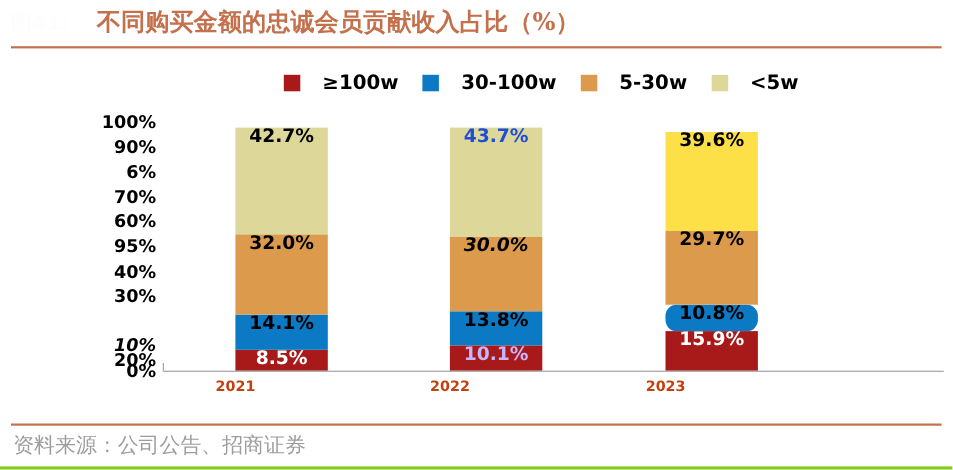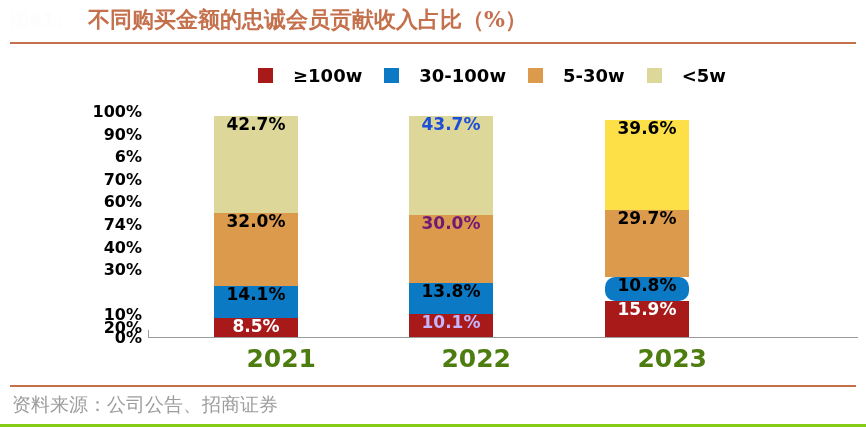--- a/index.html
+++ b/index.html
@@ -146,24 +146,24 @@
   .seg-label {
     font-size: 17px;
     font-weight: bold;
     font-family: "DejaVu Sans", sans-serif;
     white-space: nowrap;
     line-height: 1;
   }
   .xtick {
     position: absolute;
     top: 344px;
-    text-align: right;
-    font-size: 25px;
-    font-weight: bold;
-    color: #4d7c0f;
+    text-align: left;
+    font-size: 13px;
+    font-weight: bold;
+    color: #c2410c;
     font-family: "DejaVu Sans", sans-serif;
     white-space: nowrap;
   }
 
   
   #footer-rule {
     position: absolute;
     left: 10px;
     top: 385px;
     width: 846px;
@@ -209,25 +209,25 @@
         <span class="legend-label">&lt;5w</span>
       </div>
     </div>
 
   <div id="ylabels">
       <div class="ytick" style="top: 0px;">100%</div>
       <div class="ytick" style="top: 22.6px;">90%</div>
       <div class="ytick" style="top: 45.2px;">6%</div>
       <div class="ytick" style="top: 67.8px;">70%</div>
       <div class="ytick" style="top: 90.4px;">60%</div>
-      <div class="ytick" style="top: 113px;">74%</div>
+      <div class="ytick" style="top: 113px;">95%</div>
       <div class="ytick" style="top: 135.6px;">40%</div>
       <div class="ytick" style="top: 158.2px;">30%</div>
       <div class="ytick" style="top: 180px; margin-top: 36px;">20%</div>
-      <div class="ytick" style="top: 203.4px;">10%</div>
+      <div class="ytick" style="top: 203.4px; font-style: italic;">10%</div>
       <div class="ytick" style="top: 226px;">0%</div>
     </div>
 
   <div id="plot">
       <div class="bar-group" style="left: 66px; width: 84px;">
         <div class="bar">
           <div class="seg" style="height: 19.21px; background: rgb(168, 26, 26);">
             <span class="seg-label" style="color: rgb(255, 255, 255);">8.5%</span>
           </div>
           <div class="seg" style="height: 31.866px; background: rgb(11, 121, 196);">
@@ -243,21 +243,21 @@
       </div>
       <div class="bar-group" style="left: 261px; width: 84px;">
         <div class="bar">
           <div class="seg" style="height: 22.826px; background: rgb(168, 26, 26);">
             <span class="seg-label" style="color: #c4b5fd;">10.1%</span>
           </div>
           <div class="seg" style="height: 31.188px; background: rgb(11, 121, 196);">
             <span class="seg-label" style="color: rgb(0, 0, 0);">13.8%</span>
           </div>
           <div class="seg" style="height: 67.8px; background: rgb(220, 154, 77);">
-            <span class="seg-label" style="color: #701a75;">30.0%</span>
+            <span class="seg-label" style="color: #000000; font-style: italic;">30.0%</span>
           </div>
           <div class="seg" style="height: 98.762px; background: rgb(221, 215, 154);">
             <span class="seg-label" style="color: #1d4ed8;">43.7%</span>
           </div>
         </div>
       </div>
       <div class="bar-group" style="left: 457px; width: 84px;">
         <div class="bar">
           <div class="seg" style="height: 35.934px; background: rgb(168, 26, 26);">
             <span class="seg-label" style="color: rgb(255, 255, 255);">15.9%</span>

